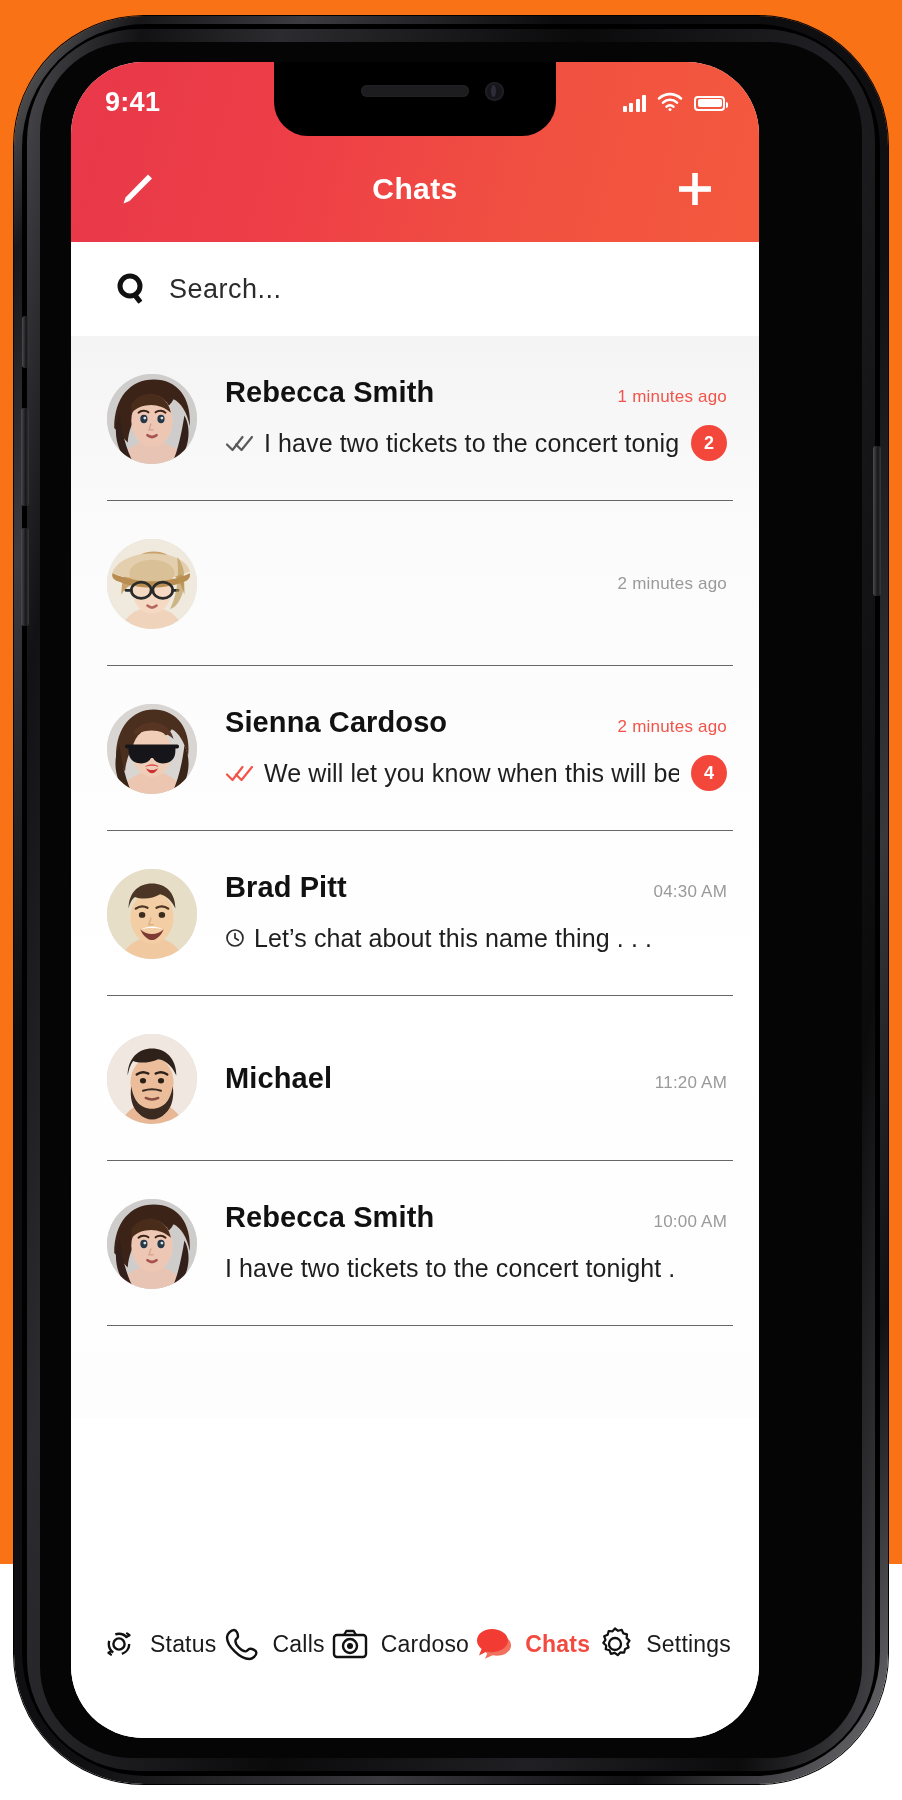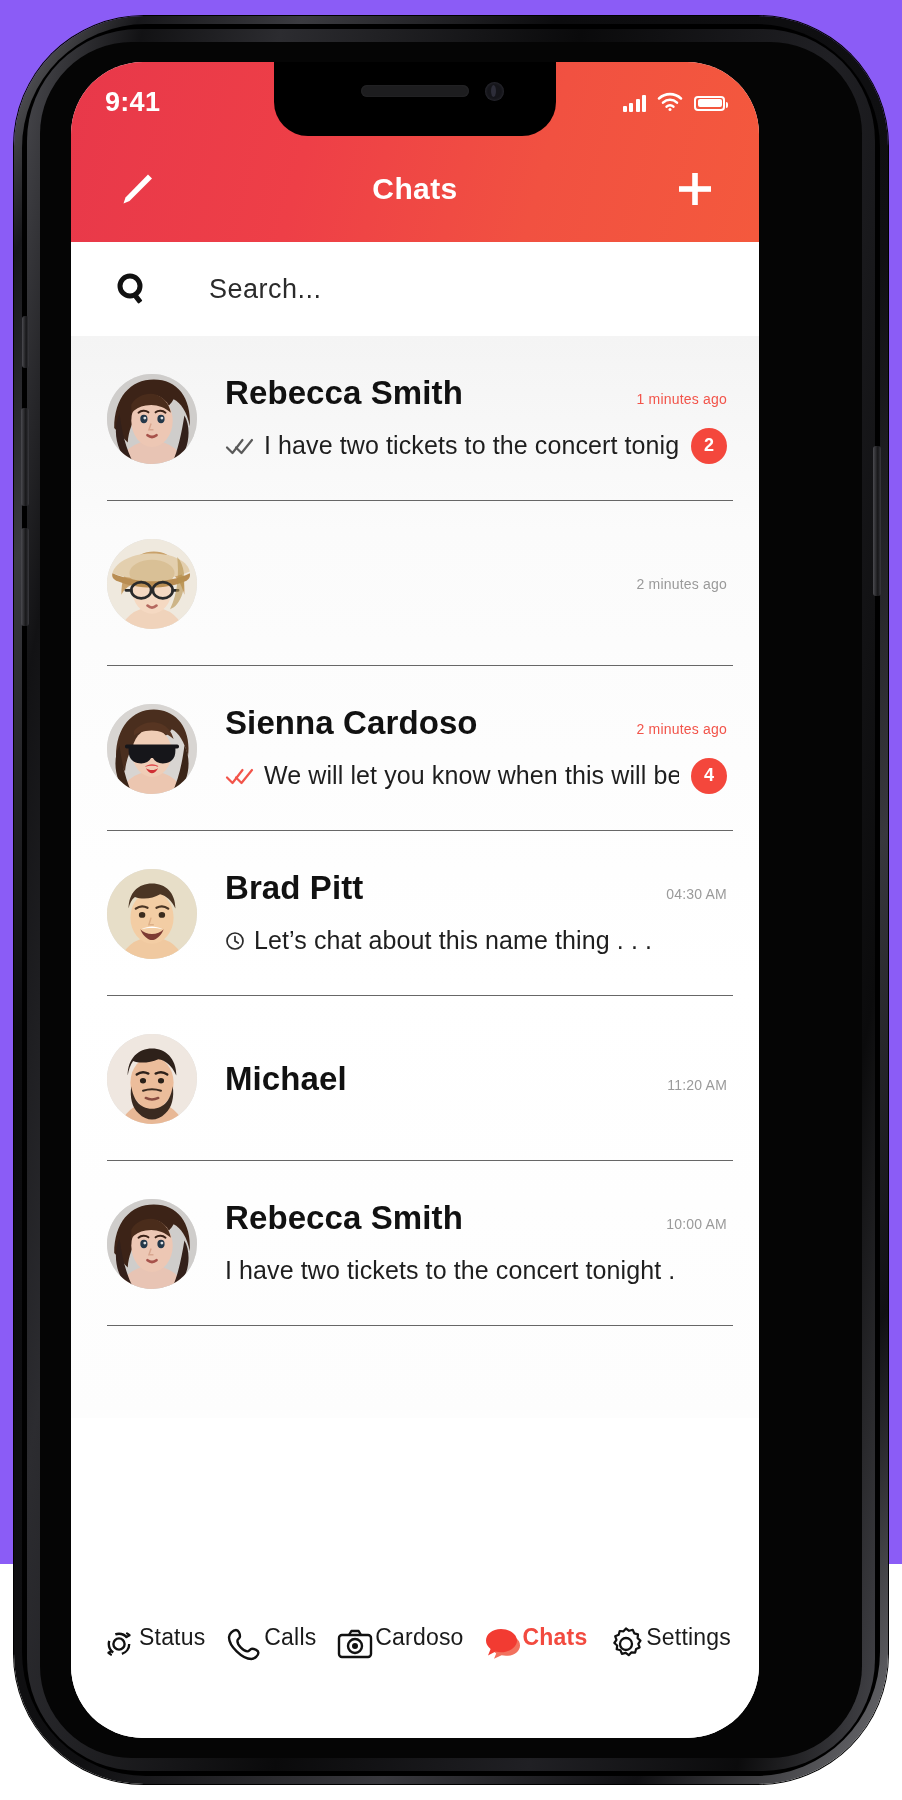--- a/index.html
+++ b/index.html
@@ -1,21 +1,21 @@
 <!DOCTYPE html>
 <html><head>
 <meta charset="utf-8">
 <title>Chats</title>
 <style>
   html,body{margin:0;padding:0;background:#ffffff;}
   body{width:902px;height:1800px;overflow:hidden;
        font-family:"Liberation Sans","DejaVu Sans",sans-serif;}
 
   
-  .stage{position:relative;width:902px;height:1564px;background:#8b5cf6;}
+  .stage{position:relative;width:902px;height:1564px;background:#f97316;}
 
   .phone-outer{position:absolute;left:14px;top:16px;width:874px;height:1768px;
     border-radius:130px;
     background:linear-gradient(118deg,#6d6d70 0%,#17171a 7%,#3b3b40 16%,#0c0c0e 30%,
       #101012 55%,#38383d 72%,#101013 86%,#5d5d61 97%);
     box-shadow:0 0 0 1px #000;}
   .phone-mid{position:absolute;left:8px;top:8px;right:8px;bottom:8px;
     border-radius:124px;background:#000;}
   .phone-inner{position:absolute;left:13px;top:13px;right:13px;bottom:13px;
     border-radius:112px;
@@ -75,55 +75,55 @@
   .navbar{position:absolute;left:0;right:0;top:74px;height:106px;
     display:flex;align-items:center;justify-content:space-between;
     padding:0 38px;box-sizing:border-box;}
   .nav-title{position:absolute;left:0;right:0;text-align:center;
     color:#fff;font-size:30px;font-weight:700;letter-spacing:.4px;pointer-events:none;}
   .icon-btn{width:52px;height:52px;display:flex;align-items:center;justify-content:center;
     position:relative;z-index:5;cursor:pointer;}
 
   
   .searchbar{height:94px;background:#fff;display:flex;align-items:center;
-    padding:0 44px;box-sizing:border-box;gap:60px;}
+    padding:0 44px;box-sizing:border-box;gap:20px;}
   .search-glyph{width:34px;height:34px;flex:none;display:flex;align-items:center;justify-content:center;}
   .search-text{font-size:27px;color:#2b2b2b;letter-spacing:.5px;}
 
   
   .chatlist{background:linear-gradient(180deg,#f4f4f4 0%,#fbfbfb 18%,#ffffff 60%,#fdfdfd 100%);
     height:1082px;overflow:hidden;position:relative;}
   .row{height:165px;box-sizing:border-box;padding:0 26px 0 36px;
     display:flex;align-items:center;position:relative;}
   .row .divider{position:absolute;left:36px;right:26px;bottom:0;height:1.5px;background:#3c3c3c;opacity:.78;}
 
   .avatar{width:90px;height:90px;border-radius:50%;flex:none;overflow:hidden;
     position:relative;background:#ddd;}
   .avatar svg{display:block;width:100%;height:100%;}
 
   .rowbody{flex:1;min-width:0;margin-left:28px;padding-right:6px;}
   .rowtop{display:flex;align-items:baseline;}
-  .name{font-size:33px;font-weight:700;color:#111;letter-spacing:.1px;white-space:nowrap;}
+  .name{font-size:29px;font-weight:700;color:#111;letter-spacing:.1px;white-space:nowrap;}
   .spacer{flex:1;}
-  .time{font-size:14px;white-space:nowrap;letter-spacing:.2px;}
+  .time{font-size:17px;white-space:nowrap;letter-spacing:.2px;}
   .time.unread{color:#f2544a;}
   .time.read{color:#9a9a9a;}
   .rowbot{display:flex;align-items:center;margin-top:16px;}
   .tick{flex:none;margin-right:9px;display:flex;align-items:center;}
   .preview{font-size:25px;color:#1e1e1e;white-space:nowrap;overflow:hidden;letter-spacing:.1px;}
   .badge{flex:none;margin-left:12px;width:36px;height:36px;border-radius:50%;
     background:#f4473c;color:#fff;font-size:18px;font-weight:700;
     display:flex;align-items:center;justify-content:center;}
   .badge.hidden{visibility:hidden;}
 
   
   .tabbar{position:absolute;left:0;right:0;bottom:0;height:140px;background:#fff;
     display:flex;align-items:flex-start;justify-content:space-between;
     padding:26px 28px 0;box-sizing:border-box;}
-  .tab{display:flex;align-items:flex-start;cursor:pointer;}
+  .tab{display:flex;align-items:center;gap:11px;cursor:pointer;}
   .tab .tlabel{font-size:23px;color:#1a1a1a;letter-spacing:.2px;}
   .tab.active .tlabel{color:#f24a3f;font-weight:700;}
   .tab-ico{width:40px;height:40px;display:flex;align-items:center;justify-content:center;flex:none;}
 </style>
 </head>
 <body>
 
 <div class="stage">
   <div class="phone-outer">
     <div class="phone-mid"></div>

